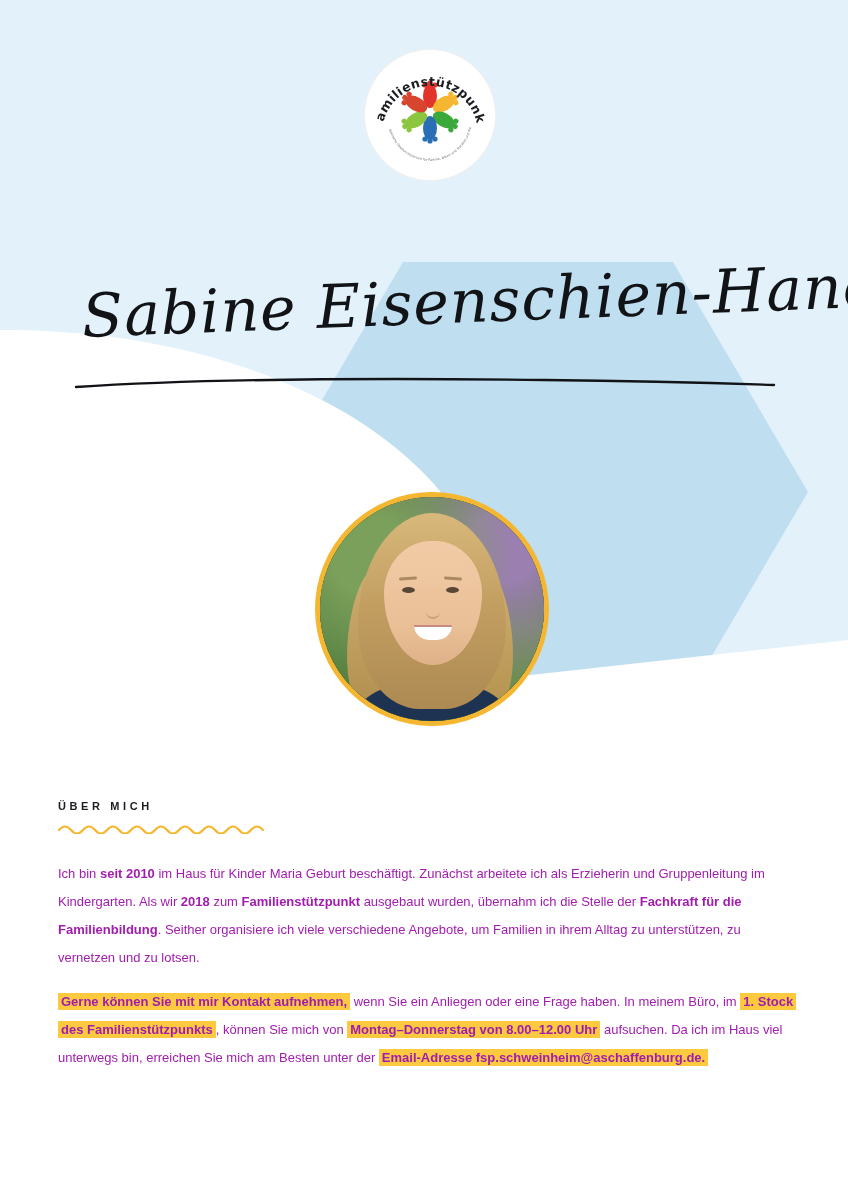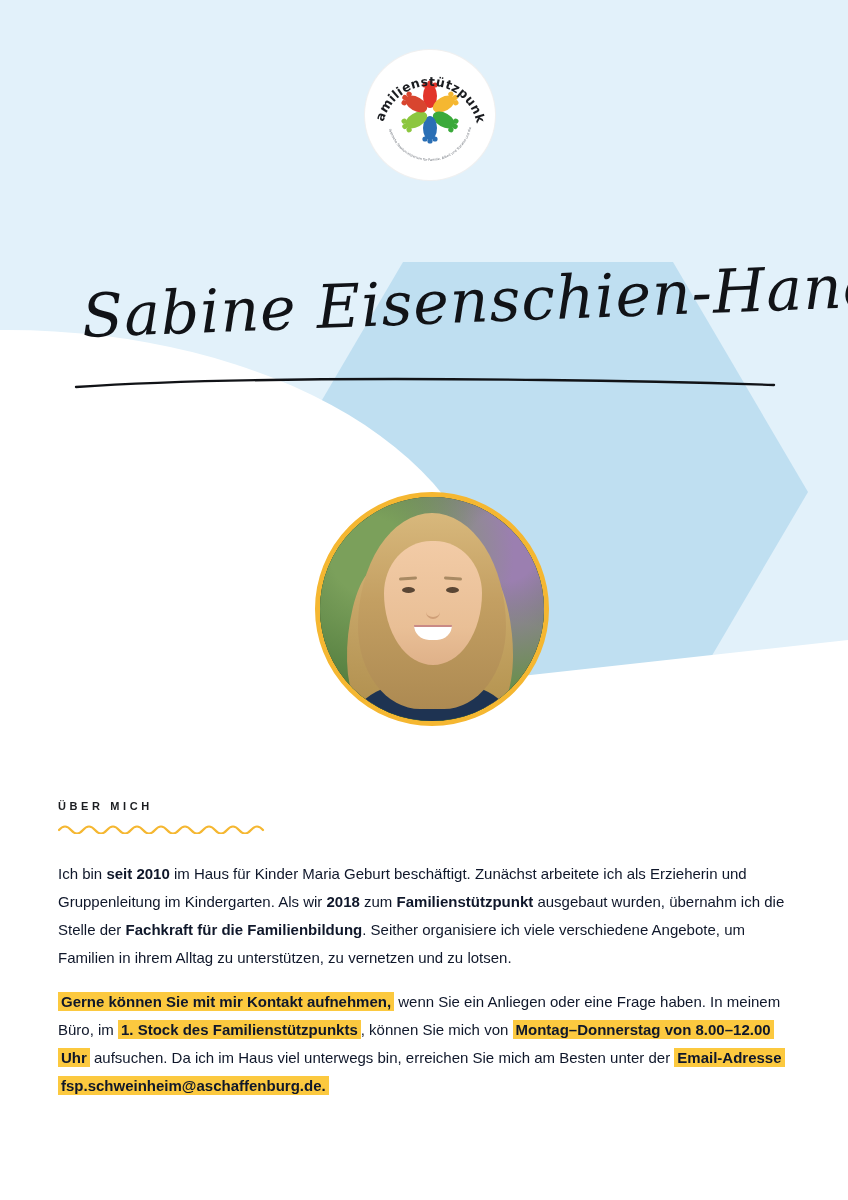--- a/index.html
+++ b/index.html
@@ -228,23 +228,23 @@
     letter-spacing: 3.6px;
     color: #1b1d21;
     margin: 0 0 10px 0;
   }
   .squiggle {
     width: 210px;
     height: 12px;
     margin-bottom: 22px;
   }
   .body-text {
-    font-size: 15px;
+    font-size: 13px;
     line-height: 28px;
-    color: #0f172a;
+    color: #a21caf;
   }
   .body-text p {
     margin: 0 0 16px 0;
   }
   .body-text p:last-child { margin-bottom: 10px; }
   b { font-weight: bold; }
   .hl {
     background: #fcc93f;
     font-weight: bold;
     padding: 1px 3px;

